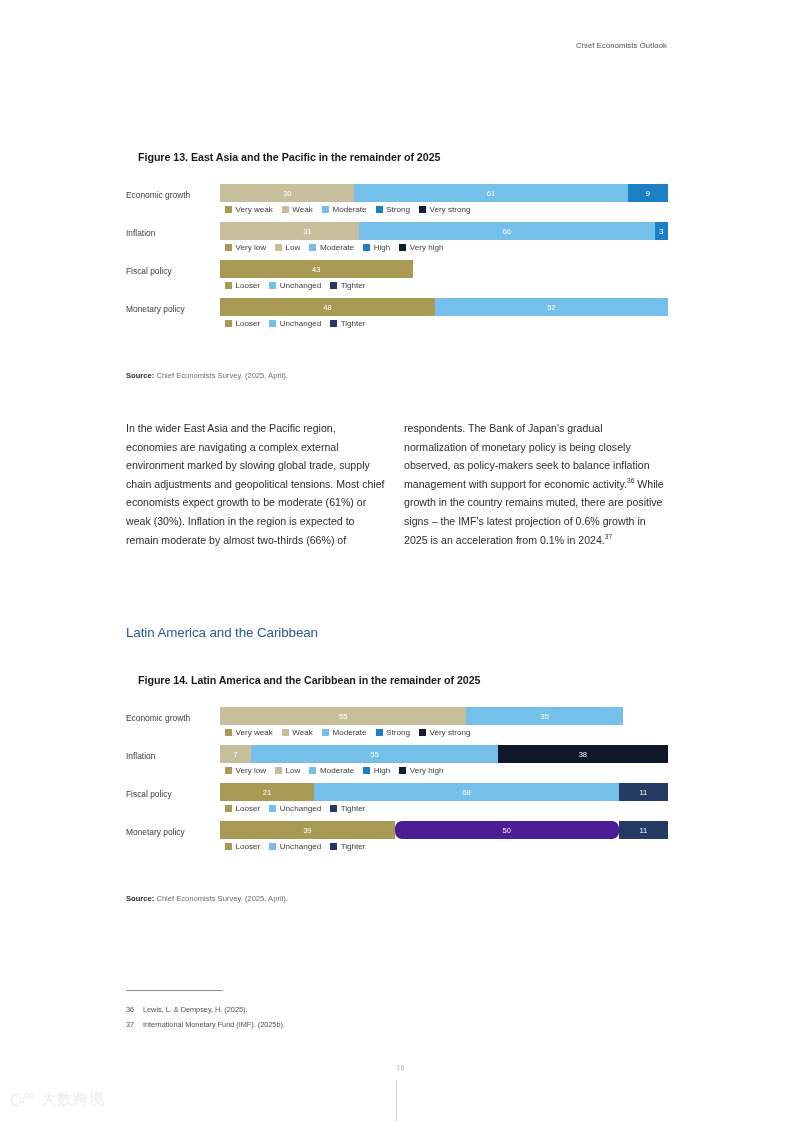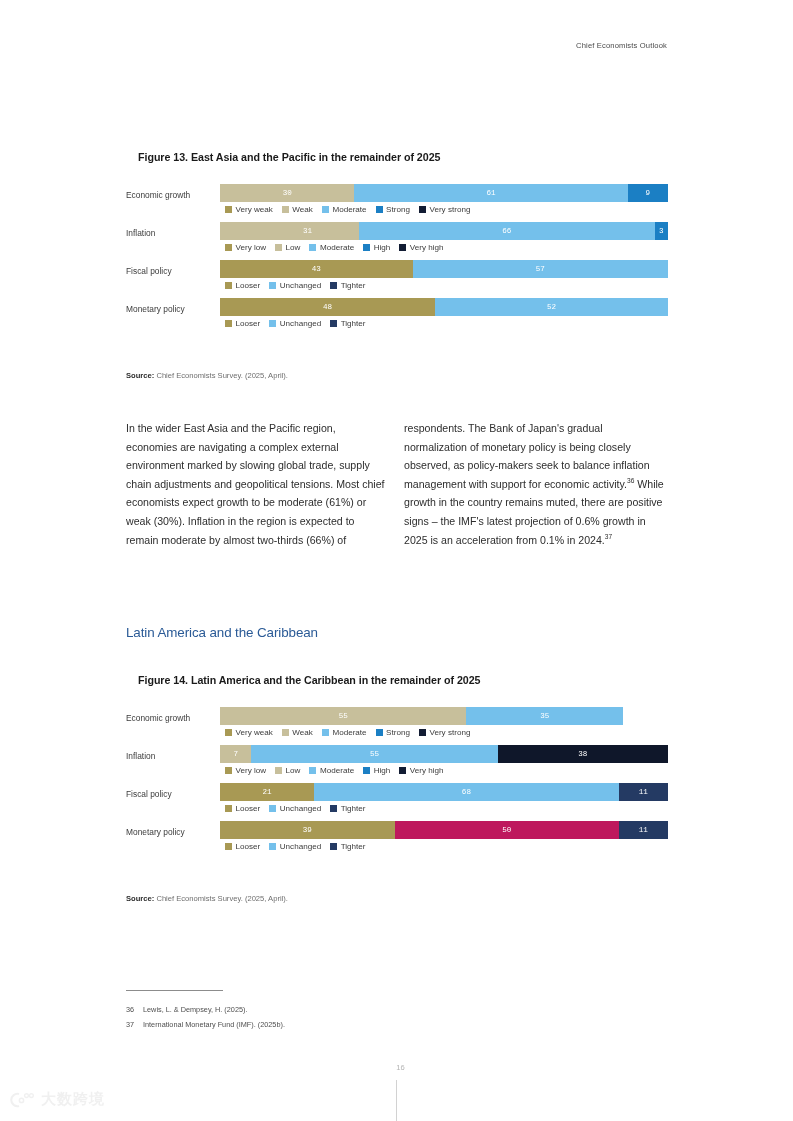--- a/index.html
+++ b/index.html
@@ -77,21 +77,20 @@
     left: 94px;
     top: 0;
     width: 448px;
   }
 
   .bar {
     display: flex;
     height: 18px;
     width: 100%;
     overflow: hidden;
-    font-family: Liberation Mono, monospace;
   }
 
   .seg {
     display: flex;
     align-items: center;
     justify-content: center;
     font-size: 7.6px;
     color: #ffffff;
     overflow: hidden;
     white-space: nowrap;
@@ -291,21 +290,20 @@
                 <span>Very high</span>
               </div>
             </div>
           </div>
         </div>
         <div class="chart-row">
           <div class="row-label">Fiscal policy</div>
           <div class="bar-wrap">
             <div class="bar">
               <div class="seg" style="width: 43%; background: rgb(168, 153, 84);">43</div>
-              <div class="seg" style="width: 57%; background: rgb(116, 192, 235);">57</div>
             </div>
             <div class="legend">
               <div class="legend-item">
                 <span class="swatch" style="background: rgb(168, 153, 84);"></span>
                 <span>Looser</span>
               </div>
               <div class="legend-item">
                 <span class="swatch" style="background: rgb(116, 192, 235);"></span>
                 <span>Unchanged</span>
               </div>
@@ -443,21 +441,21 @@
                 <span>Tighter</span>
               </div>
             </div>
           </div>
         </div>
         <div class="chart-row">
           <div class="row-label">Monetary policy</div>
           <div class="bar-wrap">
             <div class="bar">
               <div class="seg" style="width: 39%; background: rgb(168, 153, 84);">39</div>
-              <div class="seg" style="width: 50%; background: #be185d;">50</div>
+              <div class="seg" style="width: 50%; background: #4c1d95; border-radius: 7px;">50</div>
               <div class="seg" style="width: 11%; background: rgb(36, 58, 99);">11</div>
             </div>
             <div class="legend">
               <div class="legend-item">
                 <span class="swatch" style="background: rgb(168, 153, 84);"></span>
                 <span>Looser</span>
               </div>
               <div class="legend-item">
                 <span class="swatch" style="background: rgb(116, 192, 235);"></span>
                 <span>Unchanged</span>

